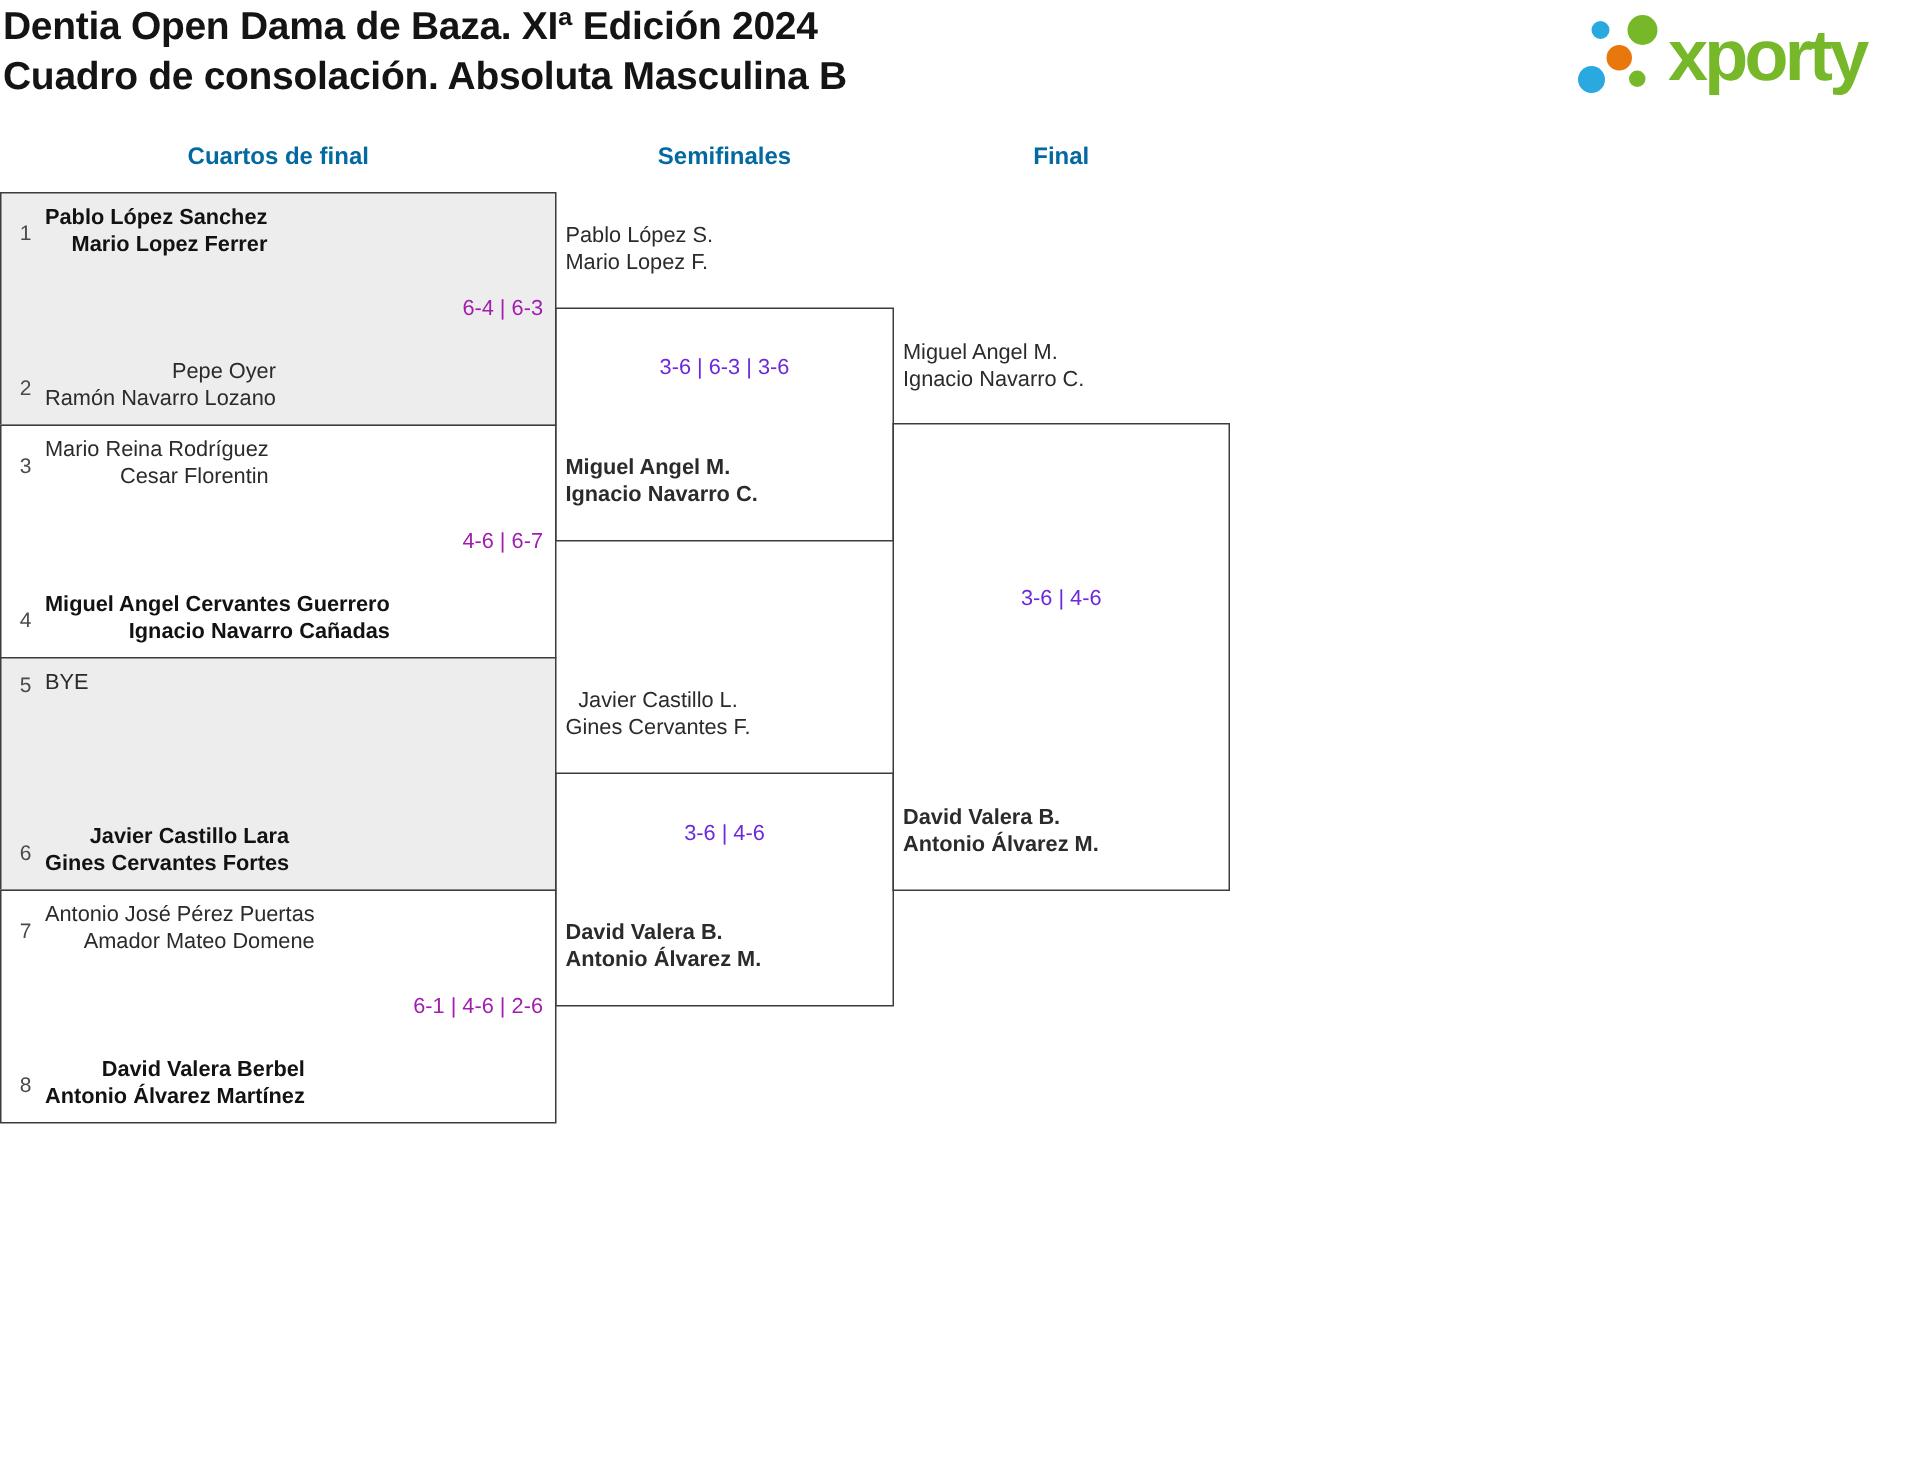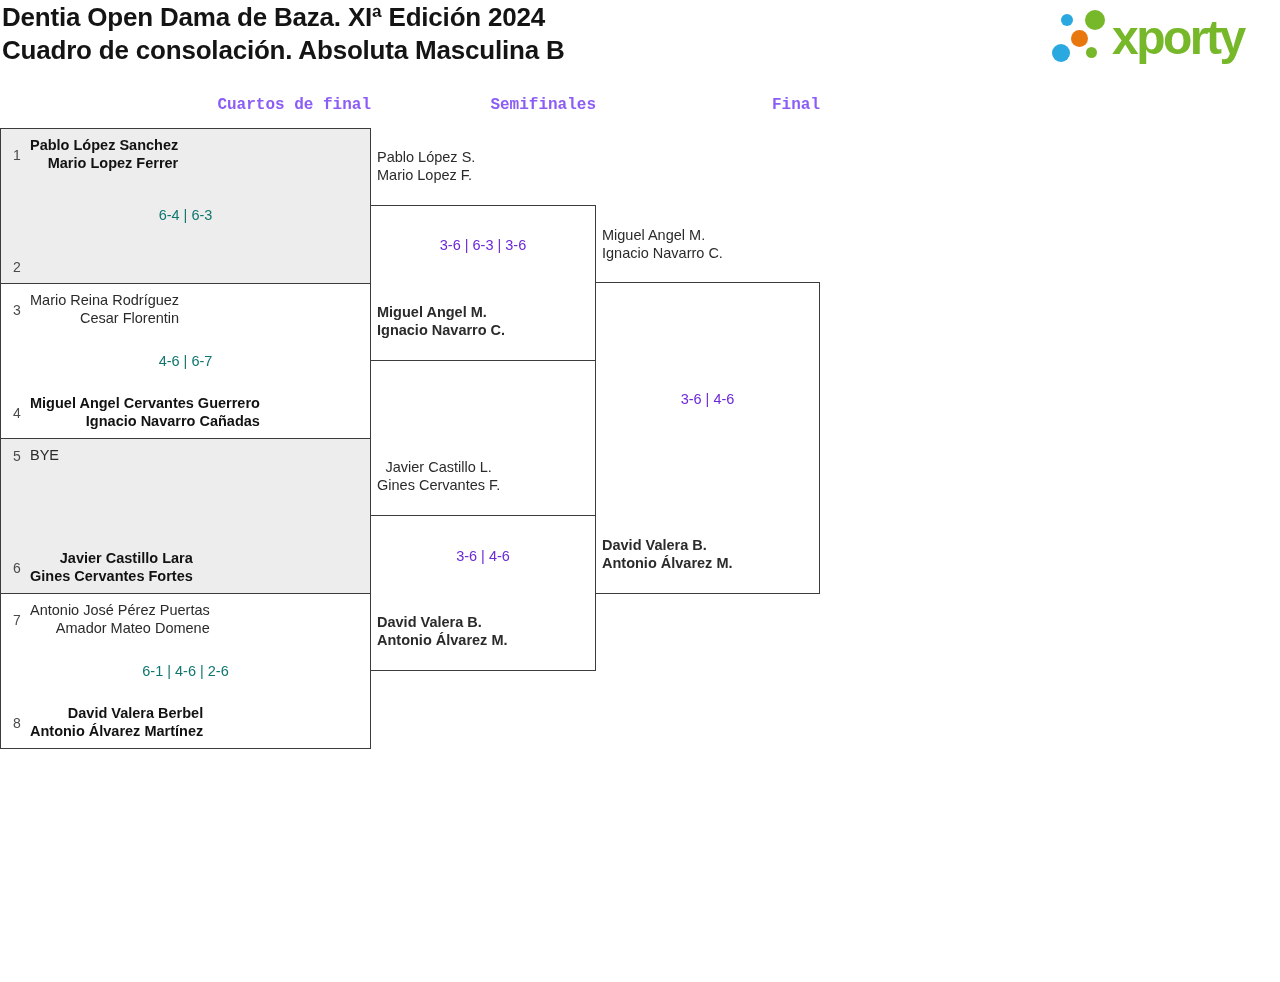--- a/index.html
+++ b/index.html
@@ -7,21 +7,21 @@
     position:relative; width:1280px; height:982px; background:#ffffff;
     font-family:"Liberation Sans", sans-serif; overflow:hidden; color:#141414;
   }
 
   
   .title { position:absolute; left:2px; top:1px; font-size:26px; font-weight:700;
            line-height:33px; color:#141414; letter-spacing:-0.2px; }
 
   
   .col-header { position:absolute; top:96px; font-size:16px; font-weight:700;
-                color:#8b5cf6; text-align:right;font-family:Liberation Mono, monospace; }
+                color:#0369a1; text-align:center; }
   .col-qf { left:0; width:371px; }
   .col-sf { left:370px; width:226px; }
   .col-f  { left:595px; width:225px; }
 
   
   .match {
     position:absolute; left:0; width:371px; height:156px;
     border:1px solid #3c3c3c; box-sizing:border-box;
     display:flex; flex-direction:column; justify-content:space-between;
     padding:8px;
@@ -29,21 +29,21 @@
   .qf1 { top:128px; background:#ededed; }
   .qf2 { top:283px; background:#ffffff; }
   .qf3 { top:438px; background:#ededed; }
   .qf4 { top:593px; background:#ffffff; }
 
   .team-row { display:flex; align-items:center; }
   .seed { width:16px; flex:none; text-align:center; color:#4a4a4a; font-size:14px; }
   .names { display:flex; flex-direction:column; font-size:14.5px; line-height:17.5px;
            color:#2b2b2b; margin-left:5px;text-align:right; }
   .winner { font-weight:700; color:#121212; }
-  .score { text-align:center; font-size:14.5px; color:#0f766e; min-height:17px; }
+  .score { text-align:right; font-size:14.5px; color:#a21caf; min-height:17px; }
 
   
   .round-box { position:absolute; border:1px solid #3c3c3c; box-sizing:border-box;
                background:transparent; }
   .sf1   { left:370px; top:205px; width:226px; height:156px; }
   .sf2   { left:370px; top:515px; width:226px; height:156px; }
   .final { left:595px; top:282px; width:225px; height:312px; }
 
   
   .adv-label { position:absolute; font-size:14.5px; line-height:17.5px; color:#2b2b2b; }
@@ -99,20 +99,24 @@
     <div class="team-row">
       <span class="seed">1</span>
       <span class="names winner">
         <span>Pablo López Sanchez</span>
         <span>Mario Lopez Ferrer</span>
       </span>
     </div>
     <div class="score">6-4 | 6-3</div>
     <div class="team-row">
       <span class="seed">2</span>
+      <span class="names">
+        <span>Pepe Oyer</span>
+        <span>Ramón Navarro Lozano</span>
+      </span>
     </div>
   </div>
 
   <div class="match qf2">
     <div class="team-row">
       <span class="seed">3</span>
       <span class="names">
         <span>Mario Reina Rodríguez</span>
         <span>Cesar Florentin</span>
       </span>

